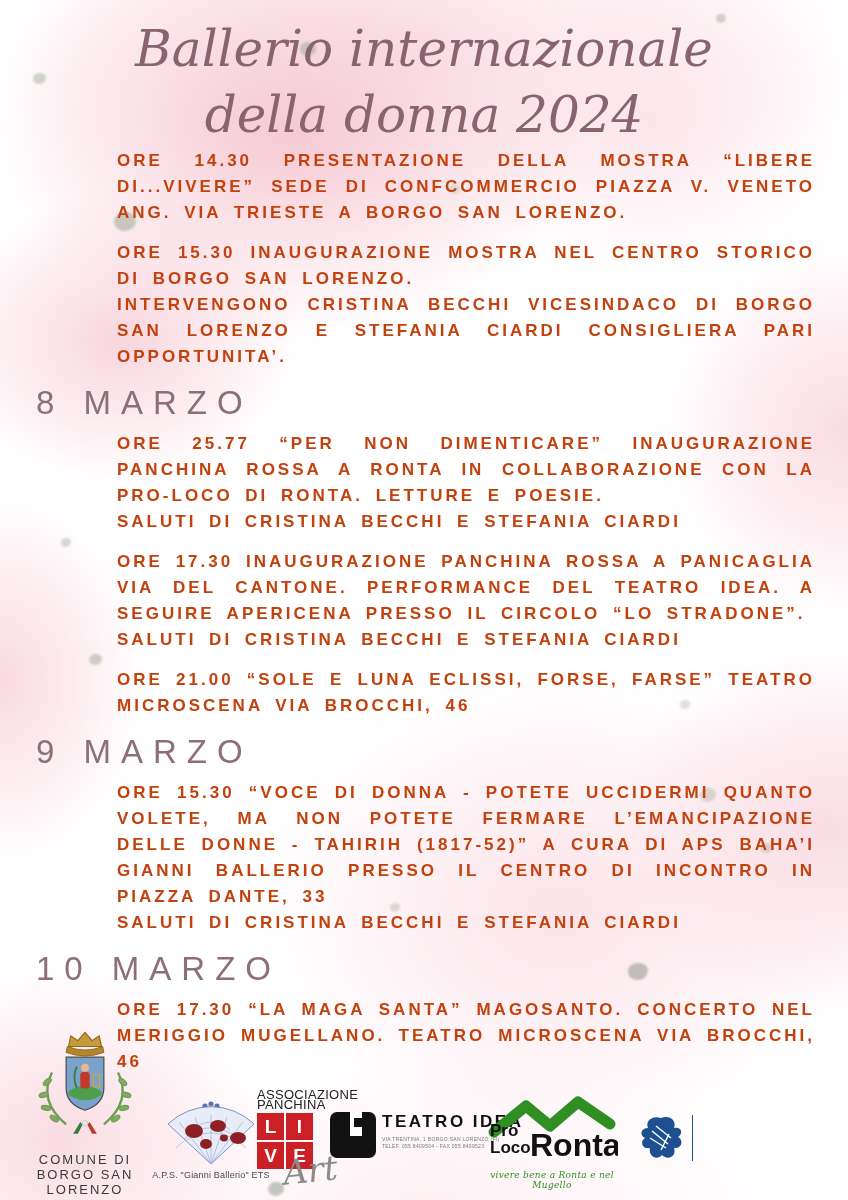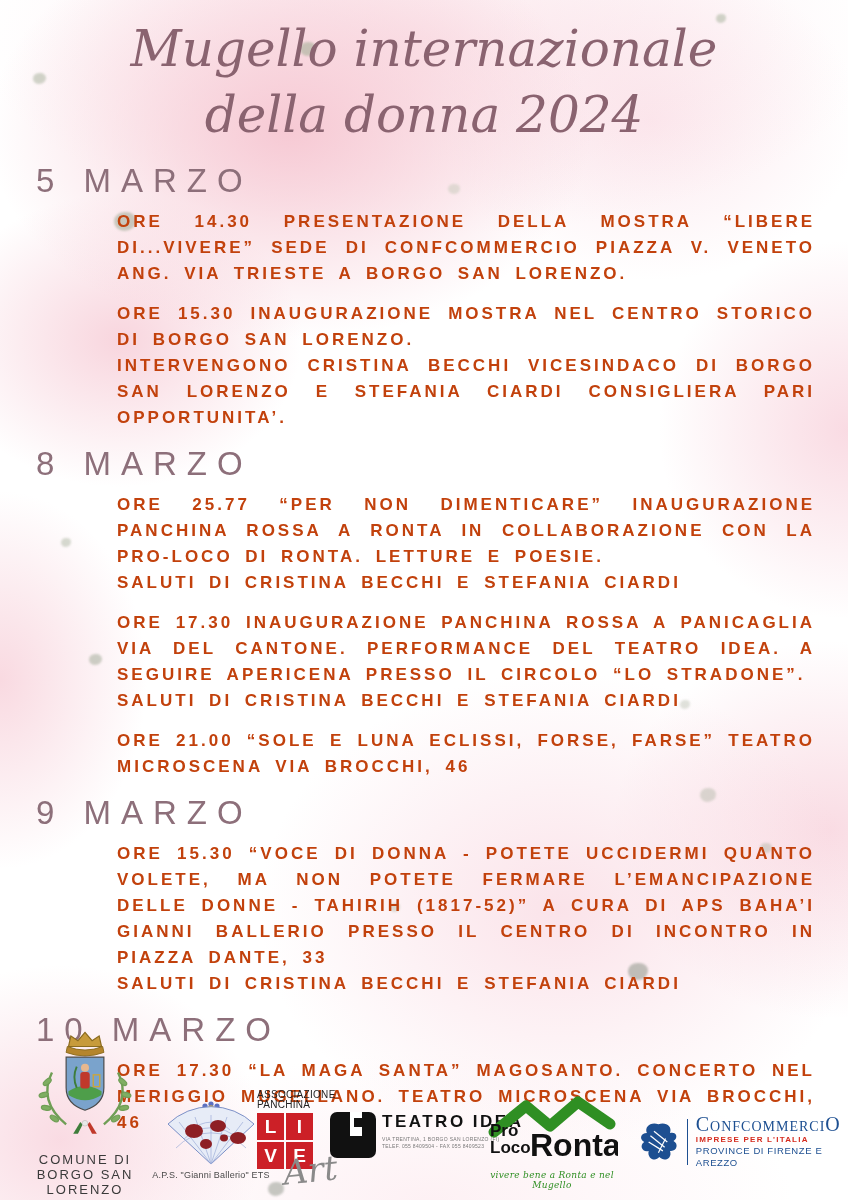--- a/index.html
+++ b/index.html
@@ -48,21 +48,21 @@
   }
 
   
   .logo { position:absolute; z-index:2; }
   .caption {
     font-size:13px; letter-spacing:2px; color:#3a3a3a; text-align:center; line-height:15px;
   }
   .small-caption { font-size:9px; color:#4a4a4a; letter-spacing:0.2px; text-align:center; }
 
   .liveart { width:78px; }
-  .liveart .assoc { font-size:10px; color:#222; line-height:10px; letter-spacing:0.3px; }
+  .liveart .assoc { font-size:13px; color:#222; line-height:10px; letter-spacing:0.3px; }
   .tiles { display:grid; grid-template-columns:27px 27px; grid-template-rows:27px 27px; gap:2px; margin-top:3px; }
   .tile { background:#cc2027; color:#fff; font-weight:700; font-size:19px; display:flex; align-items:center; justify-content:center; }
   .art-script {
     position:absolute; left:26px; top:60px;
     font-family:"DejaVu Serif", serif; font-style:italic; color:#8a8a8a;
     font-size:34px; transform:rotate(-6deg);
   }
 
   .teatro { display:flex; align-items:flex-start; gap:6px; }
   .teatro-text .tname { font-size:17px; font-weight:700; letter-spacing:2.5px; color:#111; line-height:20px; }
@@ -95,26 +95,25 @@
       <div class="splotch" style="left: 680px; top: 700px; width: 10px; height: 9px; background: rgb(167, 176, 157); opacity: 0.35;"></div>
       <div class="splotch" style="left: 700px; top: 788px; width: 16px; height: 14px; background: rgb(167, 176, 157); opacity: 0.4;"></div>
       <div class="splotch" style="left: 760px; top: 843px; width: 12px; height: 10px; background: rgb(154, 167, 142); opacity: 0.35;"></div>
       <div class="splotch" style="left: 390px; top: 903px; width: 10px; height: 9px; background: rgb(154, 167, 142); opacity: 0.35;"></div>
       <div class="splotch" style="left: 628px; top: 963px; width: 20px; height: 17px; background: rgb(143, 150, 138); opacity: 0.55;"></div>
       <div class="splotch" style="left: 268px; top: 1182px; width: 16px; height: 14px; background: rgb(143, 150, 138); opacity: 0.5;"></div>
     </div>
 
   <div class="content">
     <div class="title">
-      <div>Mugello internazionale</div>
+      <div>Ballerio internazionale</div>
       <div>della donna 2024</div>
     </div>
 
     <div id="sections">
-        <div class="date-heading">5 MARZO</div>
         <div class="event">
           <div class="line">ORE 14.30 PRESENTAZIONE DELLA MOSTRA “LIBERE DI...VIVERE” SEDE DI CONFCOMMERCIO PIAZZA V. VENETO ANG. VIA TRIESTE A BORGO SAN LORENZO.</div>
         </div>
         <div class="event">
           <div class="line">ORE 15.30 INAUGURAZIONE MOSTRA NEL CENTRO STORICO DI BORGO SAN LORENZO.</div>
           <div class="line">INTERVENGONO CRISTINA BECCHI VICESINDACO DI BORGO SAN LORENZO E STEFANIA CIARDI CONSIGLIERA PARI OPPORTUNITA’.</div>
         </div>
         <div class="date-heading">8 MARZO</div>
         <div class="event">
           <div class="line">ORE 25.77 “PER NON DIMENTICARE” INAUGURAZIONE PANCHINA ROSSA A RONTA IN COLLABORAZIONE CON LA PRO-LOCO DI RONTA. LETTURE E POESIE.</div>
@@ -261,19 +260,14 @@
     <svg width="46" height="48" viewBox="0 0 46 48">
       <path d="M23 4 C14 1 7 7 10 14 C3 14 1 21 7 24 C1 28 5 36 12 34 C10 42 19 47 24 41 C30 47 39 42 36 34 C44 35 46 26 40 23 C46 19 43 12 36 14 C39 6 31 1 23 4 Z" fill="#1d4f91"></path>
       <g stroke="#ffffff" stroke-width="1.4" fill="none">
         <path d="M14 17 L30 30"></path>
           <path d="M12 24 L28 34"></path>
           <path d="M18 12 L33 24"></path>
           <path d="M23 36 L31 20"></path>
       </g>
     </svg>
     <div class="conf-divider"></div>
-    <div>
-      <div class="conf-name">ConfcommerciO</div>
-      <div class="conf-line2">IMPRESE PER L'ITALIA</div>
-      <div class="conf-line3">PROVINCE DI FIRENZE E AREZZO</div>
-    </div>
   </div>
 </div>
 
 </body></html>

